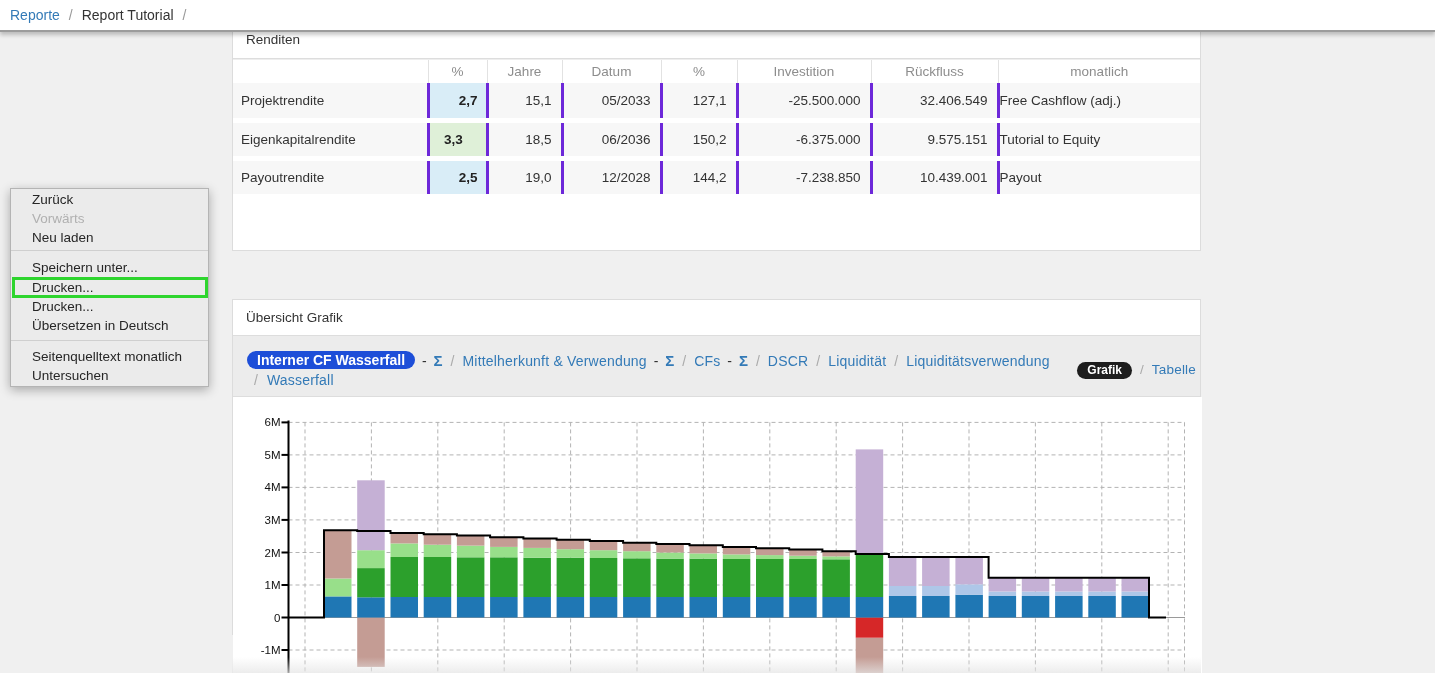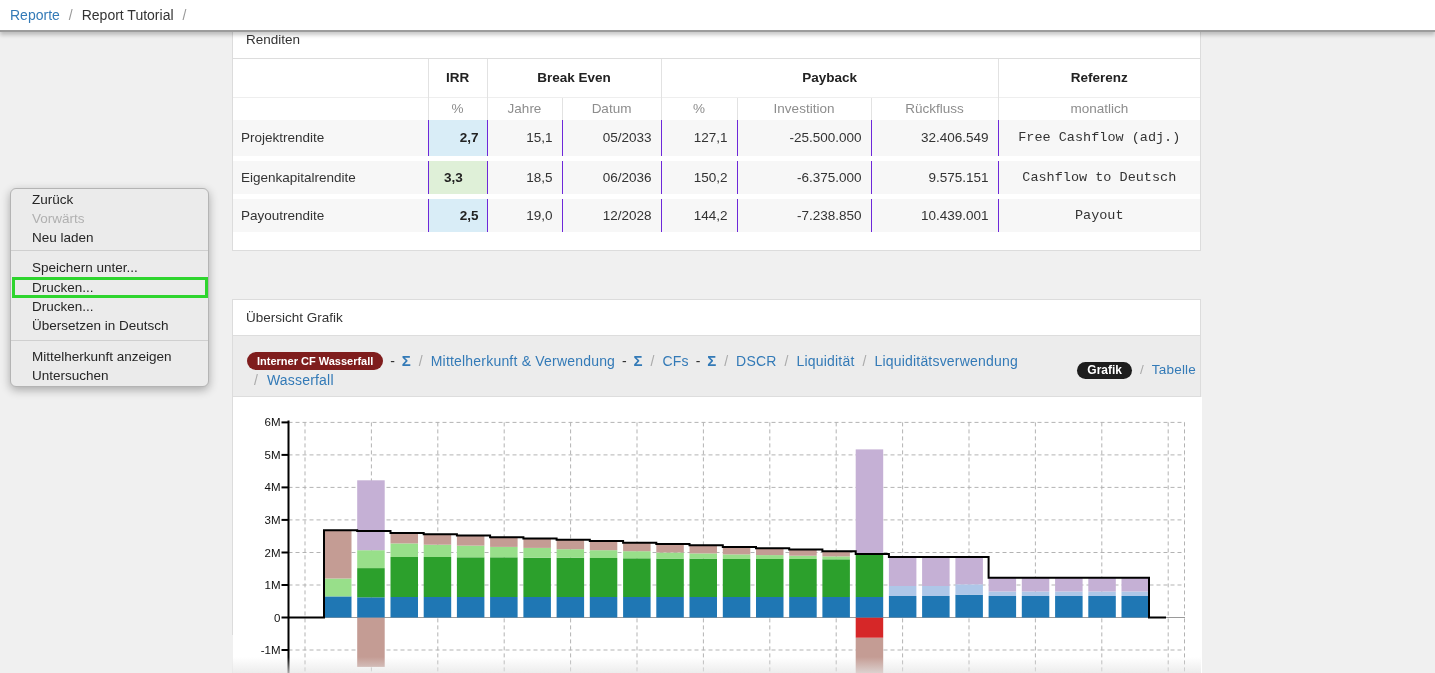--- a/index.html
+++ b/index.html
@@ -21,40 +21,40 @@
 table.rt col.c4{width:99px} table.rt col.c5{width:76px} table.rt col.c6{width:134px}
 table.rt col.c7{width:127px} table.rt col.c8{width:202px}
 table.rt th, table.rt td { font-weight:normal; font-size:13.5px; padding:0; }
 tr.h1 { height:38px; }
 tr.h1 th { font-weight:bold; color:#222; text-align:center; border-left:1px solid #e2e2e2; }
 tr.h1 th:first-child { border-left:none; }
 tr.h2 { height:23px; }
 tr.h2 th { color:#8d8d8d; text-align:center; border-left:1px solid #e2e2e2; border-top:1px solid #eee; }
 tr.h2 th:first-child { border-left:none; }
 tr.dr { height:38px; }
-tr.dr td { background:#f7f7f7; border-left:1px solid #6d28d9; border-bottom:5px solid #fff; }
+tr.dr td { background:#f7f7f7; border-left:3px solid #6d28d9; border-bottom:5px solid #fff; }
 table.rt tr.dr td:first-child { border-left:none; padding-left:8px; }
 table.rt td.num { text-align:right; padding-right:9px; }
 table.rt td.irr { font-weight:bold; text-align:right; padding-right:8px; color:#222; }
 table.rt td.cb { background:#d9edf7 !important; }
 table.rt td.cg { background:#dff0d8 !important;text-align:center; }
-table.rt td.ctr { text-align:center;font-family:Liberation Mono, monospace; }
+table.rt td.ctr { text-align:left; }
 .toolbar { position:relative; height:61px; background:#ececec; border-bottom:1px solid #ddd; font-size:14px; }
 .toolbar a { letter-spacing:0.2px; }
 .tabline { position:absolute; left:14px; top:14.5px; width:830px; line-height:19.5px; }
-.pill { display:inline-block; background:#7f1d1d; color:#fff; font-weight:bold; font-size:11px;
+.pill { display:inline-block; background:#1d4ed8; color:#fff; font-weight:bold; font-size:14px;
   border-radius:9px; padding:0 10px; height:18px; line-height:18px; vertical-align:1px; }
 .sep { color:#aaa; padding:0 8px; }
 .sig { color:#337ab7; font-weight:bold; font-size:15px; }
 .dash { color:#333; padding:0 3px; }
 .rightgrp { position:absolute; right:4px; top:26px; font-size:13.5px; }
 .pill2 { display:inline-block; background:#1d1d1d; color:#fff; font-weight:bold; font-size:12px;
   border-radius:9px; padding:0 10px; height:17px; line-height:17px; }
 .menu { position:absolute; left:10px; top:188px; width:199px; height:199px; background:#ebebeb;
-  border:1px solid #b4b4b4; border-radius:6px; box-shadow:0 3px 10px rgba(0,0,0,0.3); z-index:10; }
+  border:1px solid #b4b4b4; border-radius:0; box-shadow:0 3px 10px rgba(0,0,0,0.3); z-index:10; }
 .menu .mi { position:absolute; left:21px; height:19px; line-height:19px; color:#262626; font-size:13.5px; white-space:nowrap; }
 .menu .dis { color:#b0b0b0; }
 .menu .msep { position:absolute; left:0; width:197px; height:1px; background:#cfcfcf; }
 .greenbox { position:absolute; left:12px; top:277px; width:196px; height:21px;
   border:3px solid #2ed52e; z-index:11; }
 </style>
 </head>
 <body>
 <div class="topbar">
  <div class="crumbs crumbs2" style="left:10px; top:7px; position:absolute;">
@@ -69,27 +69,20 @@
         <col class="c1">
         <col class="c2">
         <col class="c3">
         <col class="c4">
         <col class="c5">
         <col class="c6">
         <col class="c7">
         <col class="c8">
       </colgroup>
   <tbody>
-        <tr class="h1">
-          <th></th>
-          <th>IRR</th>
-          <th colspan="2">Break Even</th>
-          <th colspan="3">Payback</th>
-          <th>Referenz</th>
-        </tr>
   <tr class="h2">
           <th></th>
           <th>%</th>
           <th>Jahre</th>
           <th>Datum</th>
           <th>%</th>
           <th>Investition</th>
           <th>Rückfluss</th>
           <th>monatlich</th>
         </tr>
@@ -104,21 +97,21 @@
           <td class="ctr">Free Cashflow (adj.)</td>
         </tr>
   <tr class="dr">
           <td>Eigenkapitalrendite</td>
           <td class="irr cg">3,3</td>
           <td class="num">18,5</td>
           <td class="num">06/2036</td>
           <td class="num">150,2</td>
           <td class="num">-6.375.000</td>
           <td class="num">9.575.151</td>
-          <td class="ctr">Cashflow to Deutsch</td>
+          <td class="ctr">Tutorial to Equity</td>
         </tr>
   <tr class="dr">
           <td>Payoutrendite</td>
           <td class="irr cb">2,5</td>
           <td class="num">19,0</td>
           <td class="num">12/2028</td>
           <td class="num">144,2</td>
           <td class="num">-7.238.850</td>
           <td class="num">10.439.001</td>
           <td class="ctr">Payout</td>
@@ -281,18 +274,18 @@
 <div class="menu">
   <div class="mi" style="top:1px">Zurück</div>
   <div class="mi dis" style="top:20.3px">Vorwärts</div>
   <div class="mi" style="top:39.3px">Neu laden</div>
   <div class="msep" style="top:60.5px"></div>
   <div class="mi" style="top:69.3px">Speichern unter...</div>
   <div class="mi" style="top:89px">Drucken...</div>
   <div class="mi" style="top:108px">Drucken...</div>
   <div class="mi" style="top:127px">Übersetzen in Deutsch</div>
   <div class="msep" style="top:150.5px"></div>
-  <div class="mi" style="top:158px">Mittelherkunft anzeigen</div>
+  <div class="mi" style="top:158px">Seitenquelltext monatlich</div>
   <div class="mi" style="top:177px">Untersuchen</div>
 </div>
 <div class="greenbox"></div>
 <div style="position:absolute; left:232px; bottom:0; width:969px; height:16px; z-index:4;
   background:linear-gradient(to bottom, rgba(236,236,236,0), rgba(229,229,229,0.72));"></div>
 
 </body></html>

